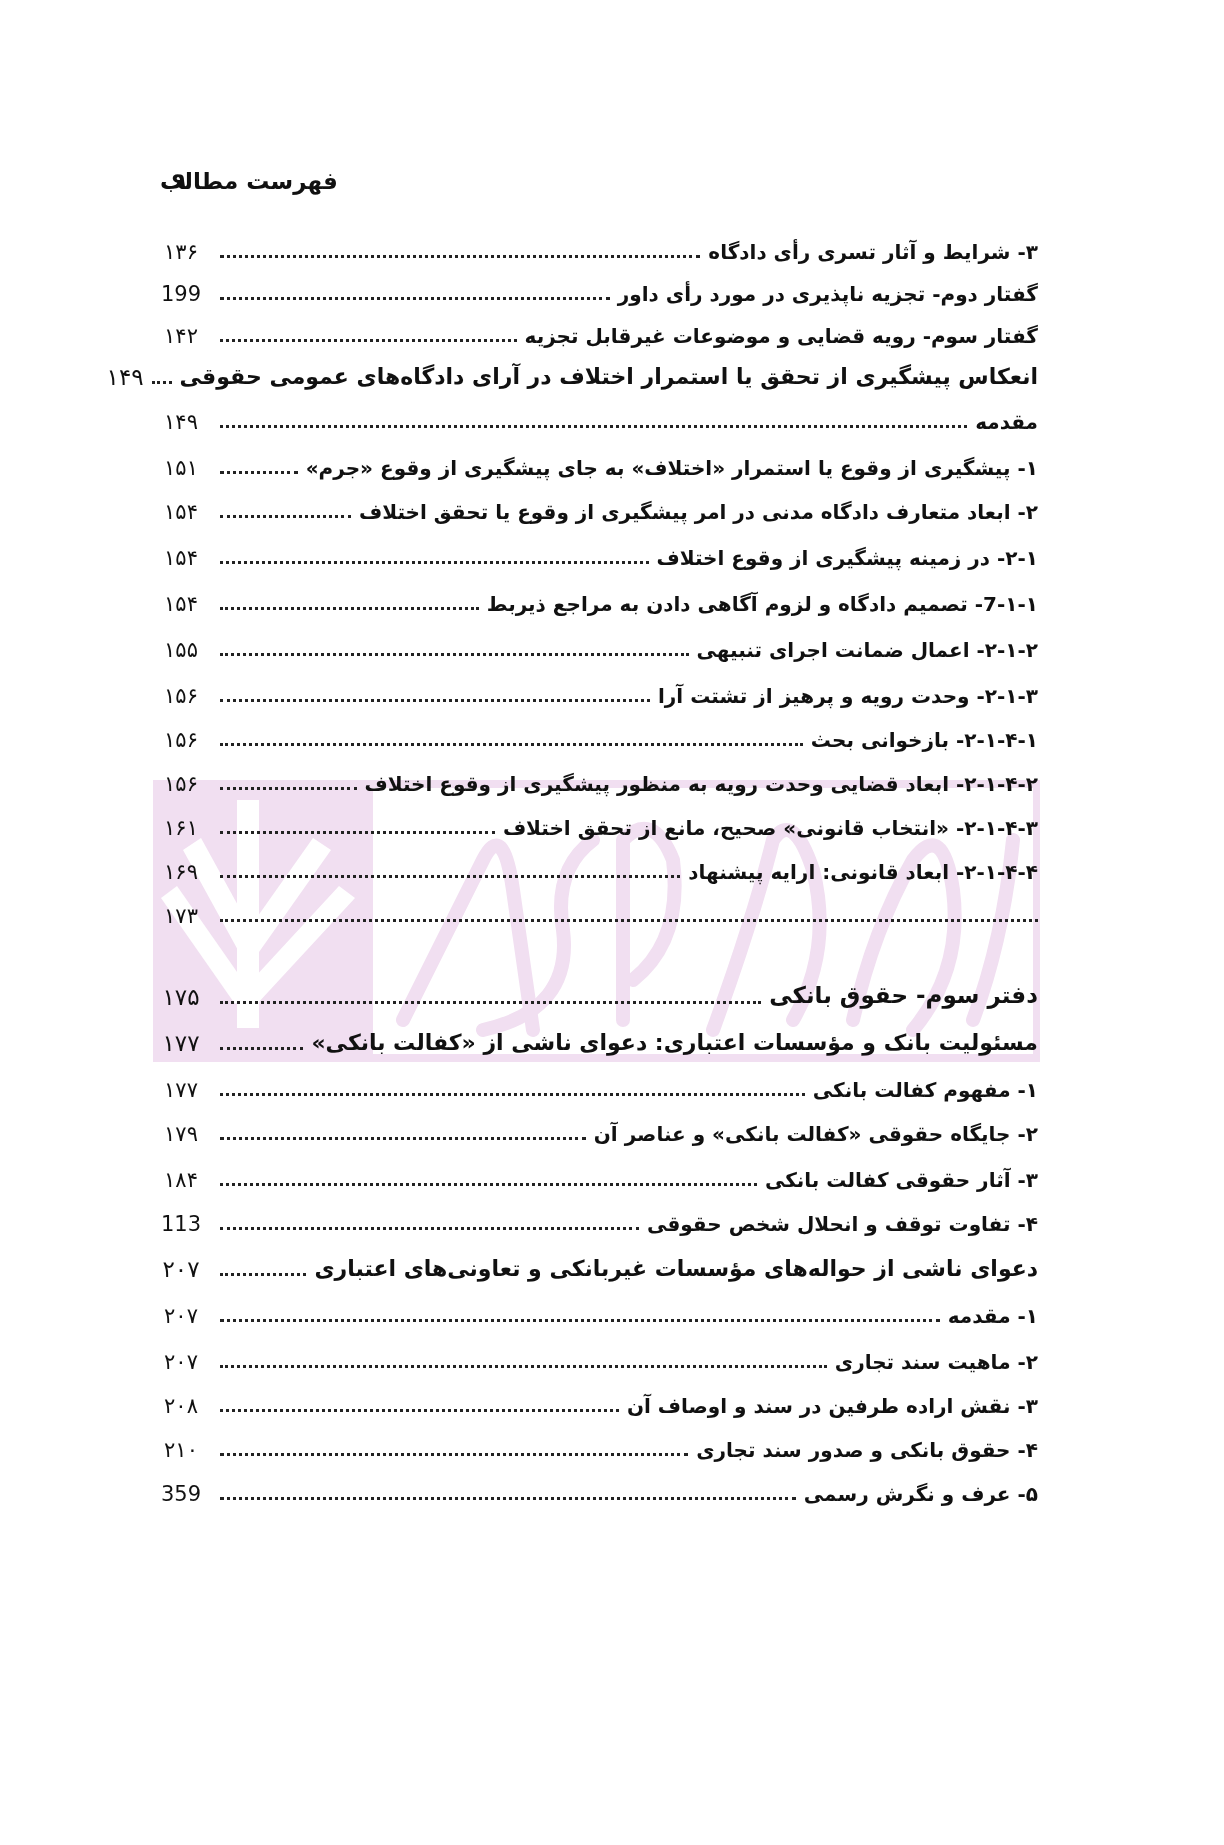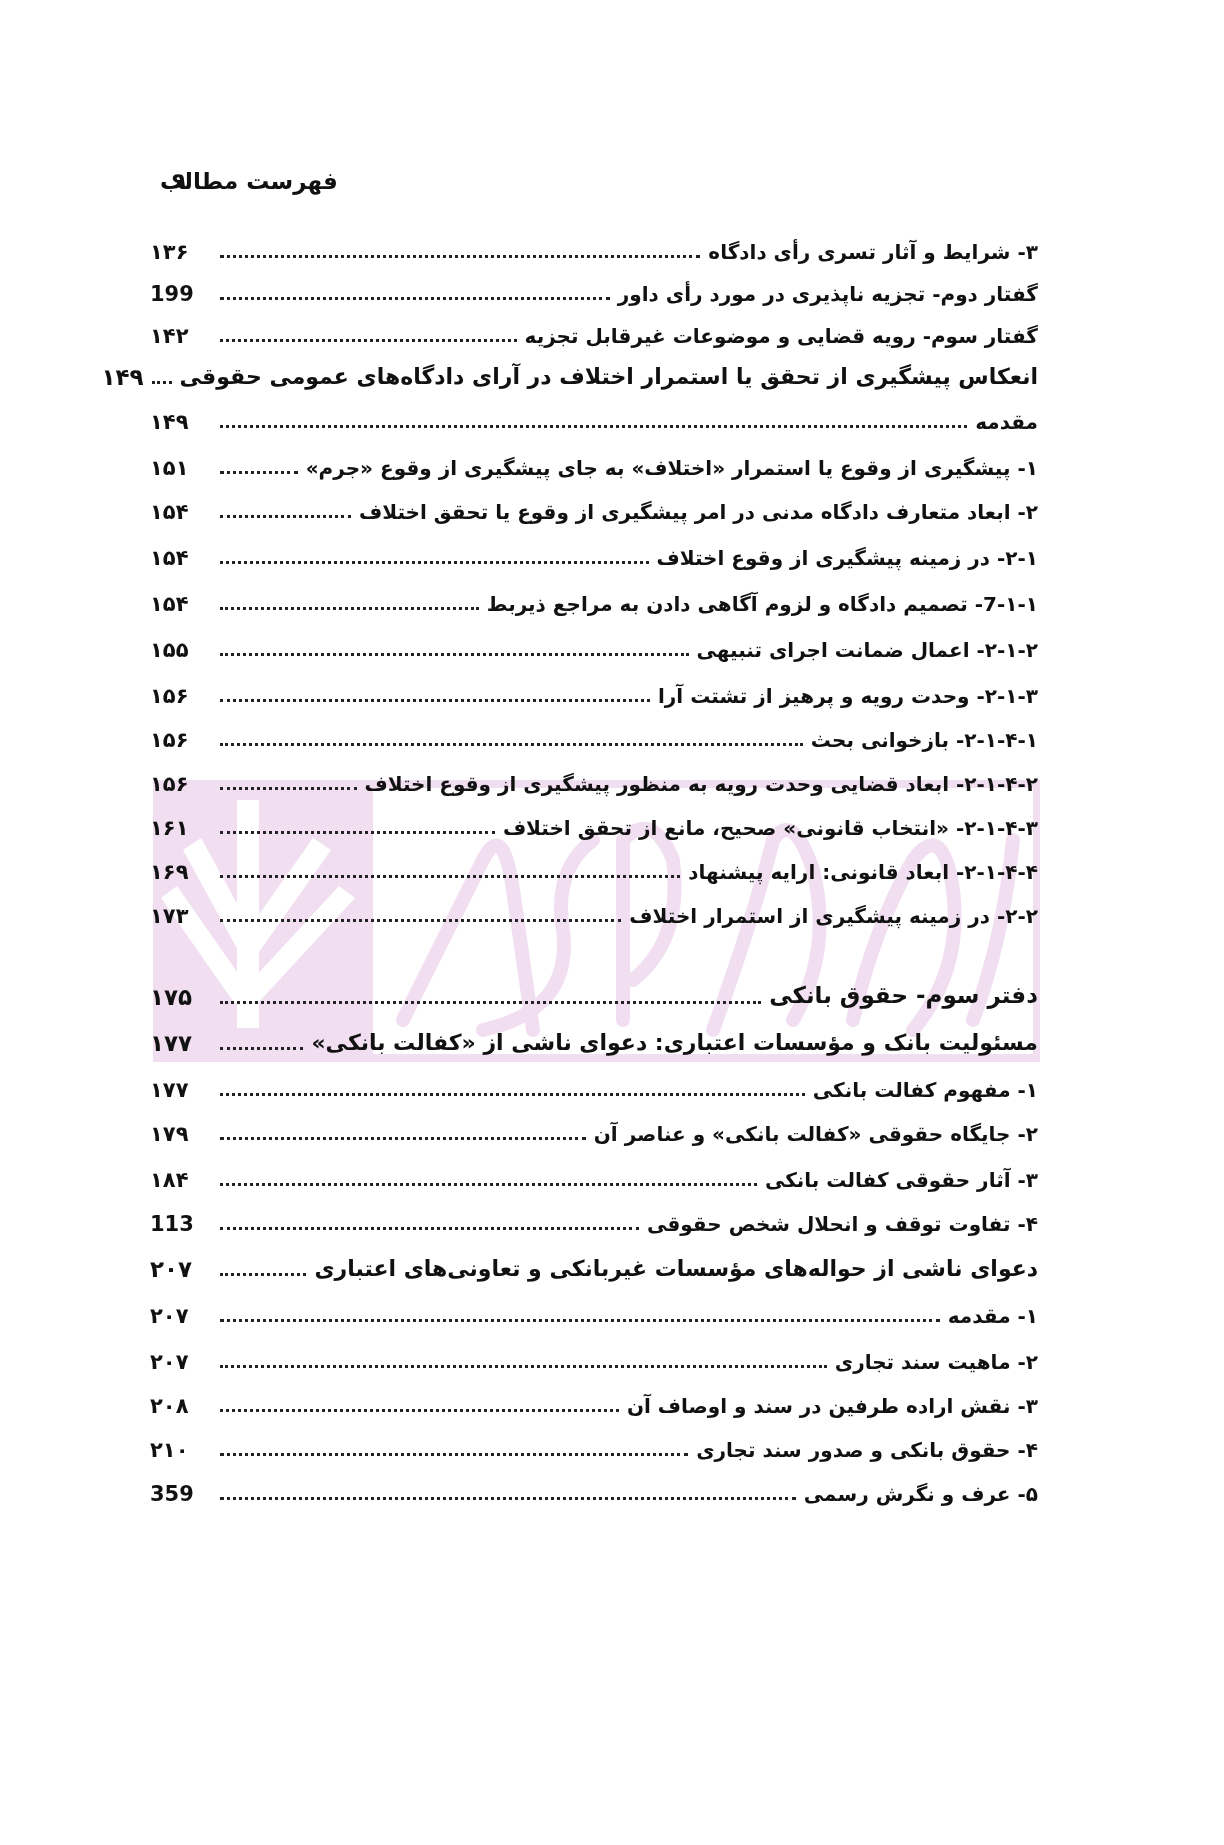--- a/index.html
+++ b/index.html
@@ -45,21 +45,21 @@
       padding-left: 8px;
       text-align: right;
     }
     .toc-row.heading .toc-title { font-size: 22px; }
     .toc-row.major .toc-title { font-size: 23px; margin-top: 24px; }
     .toc-dots {
       flex: 1; border-bottom: 3px dotted #222; margin-bottom: 6px;
       min-width: 20px;
     }
     .toc-page {
-      width: 62px; text-align: left; font-weight: bold; font-size: 21px;
+      width: 62px; text-align: center; font-weight: normal; font-size: 21px;
       direction: rtl; unicode-bidi: plaintext; padding-right: 8px;
     }
     .toc-row.heading .toc-page, .toc-row.major .toc-page { font-size: 23px; }
   </style>
 </head>
 <body>
 
 <div class="page-header">
   <div class="page-title">فهرست مطالب</div>
   <div class="page-number">۹</div>
@@ -159,21 +159,20 @@
     <span class="toc-title">۲-۱-۴-۳- «انتخاب قانونی» صحیح، مانع از تحقق اختلاف</span>
     <span class="toc-dots"></span>
     <span class="toc-page">۱۶۱</span>
   </div>
     <div class="toc-row item" style="top: 620px;">
     <span class="toc-title">۲-۱-۴-۴- ابعاد قانونی: ارایه پیشنهاد</span>
     <span class="toc-dots"></span>
     <span class="toc-page">۱۶۹</span>
   </div>
     <div class="toc-row item" style="top: 664px;">
-    <span class="toc-title">۲-۲- در زمینه پیشگیری از استمرار اختلاف</span>
     <span class="toc-dots"></span>
     <span class="toc-page">۱۷۳</span>
   </div>
     <div class="toc-row major" style="top: 746px;">
     <span class="toc-title">دفتر سوم- حقوق بانکی</span>
     <span class="toc-dots"></span>
     <span class="toc-page">۱۷۵</span>
   </div>
     <div class="toc-row heading" style="top: 792px;">
     <span class="toc-title">مسئولیت بانک و مؤسسات اعتباری: دعوای ناشی از «کفالت بانکی»</span>

